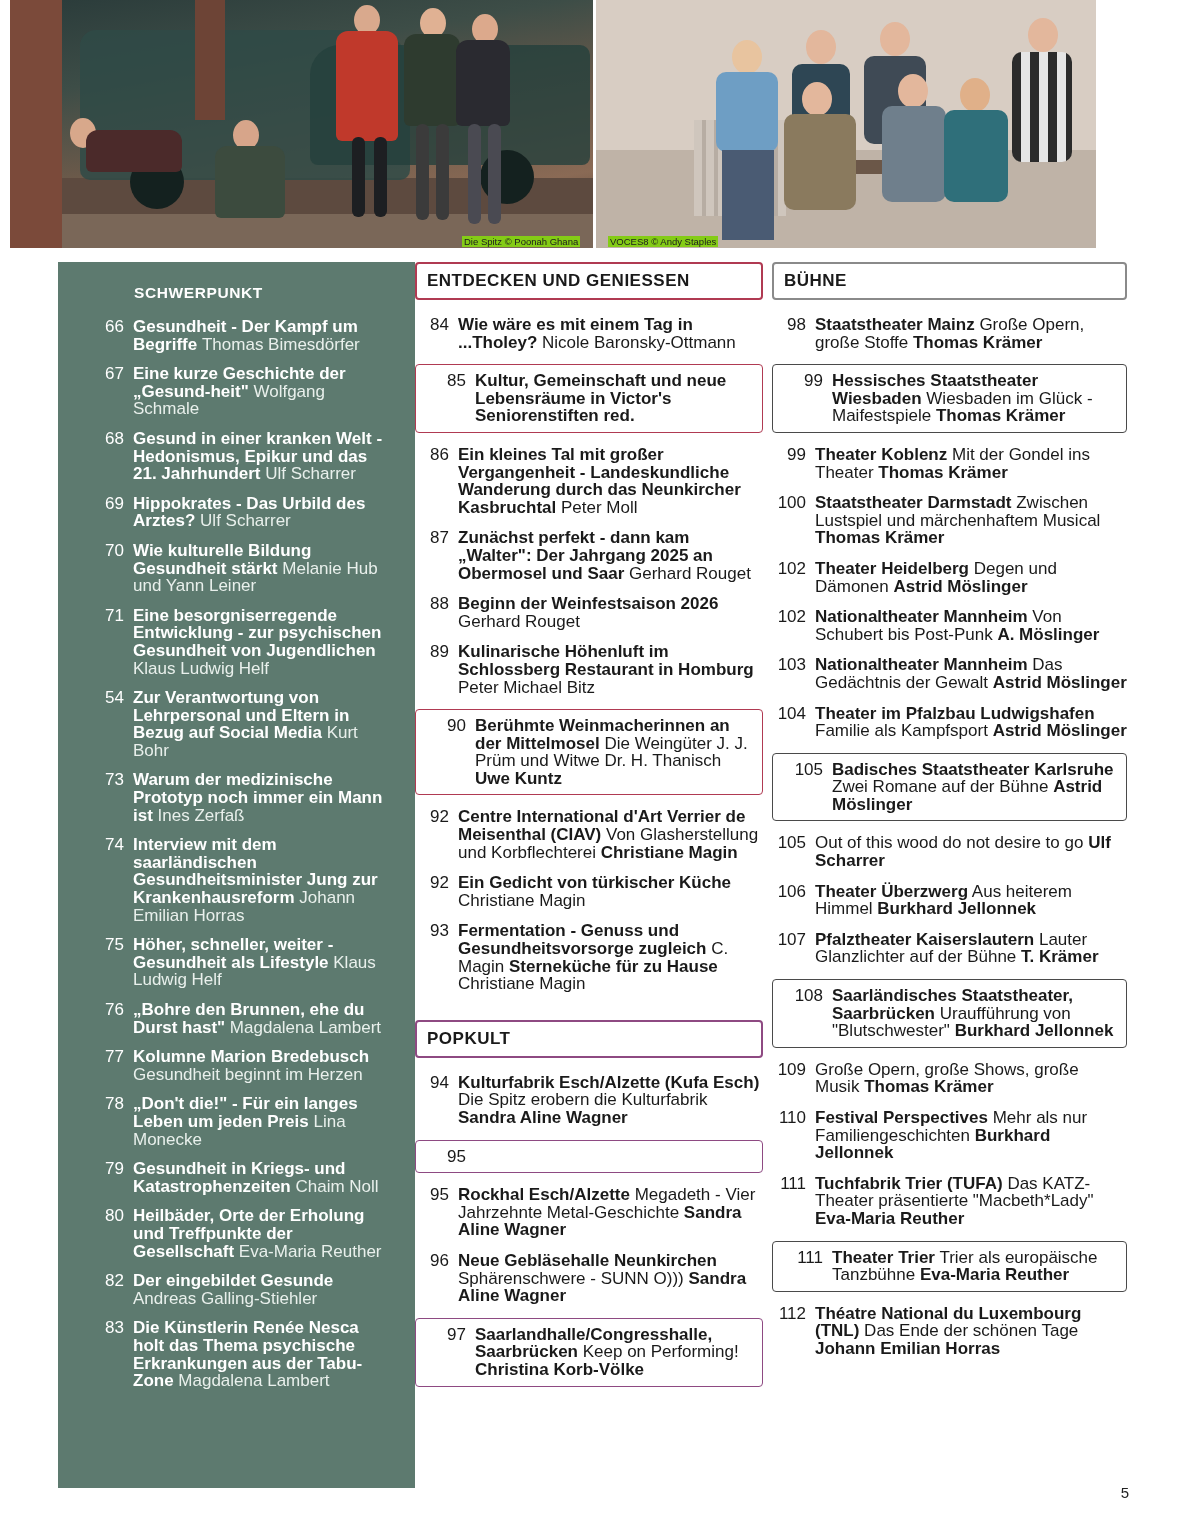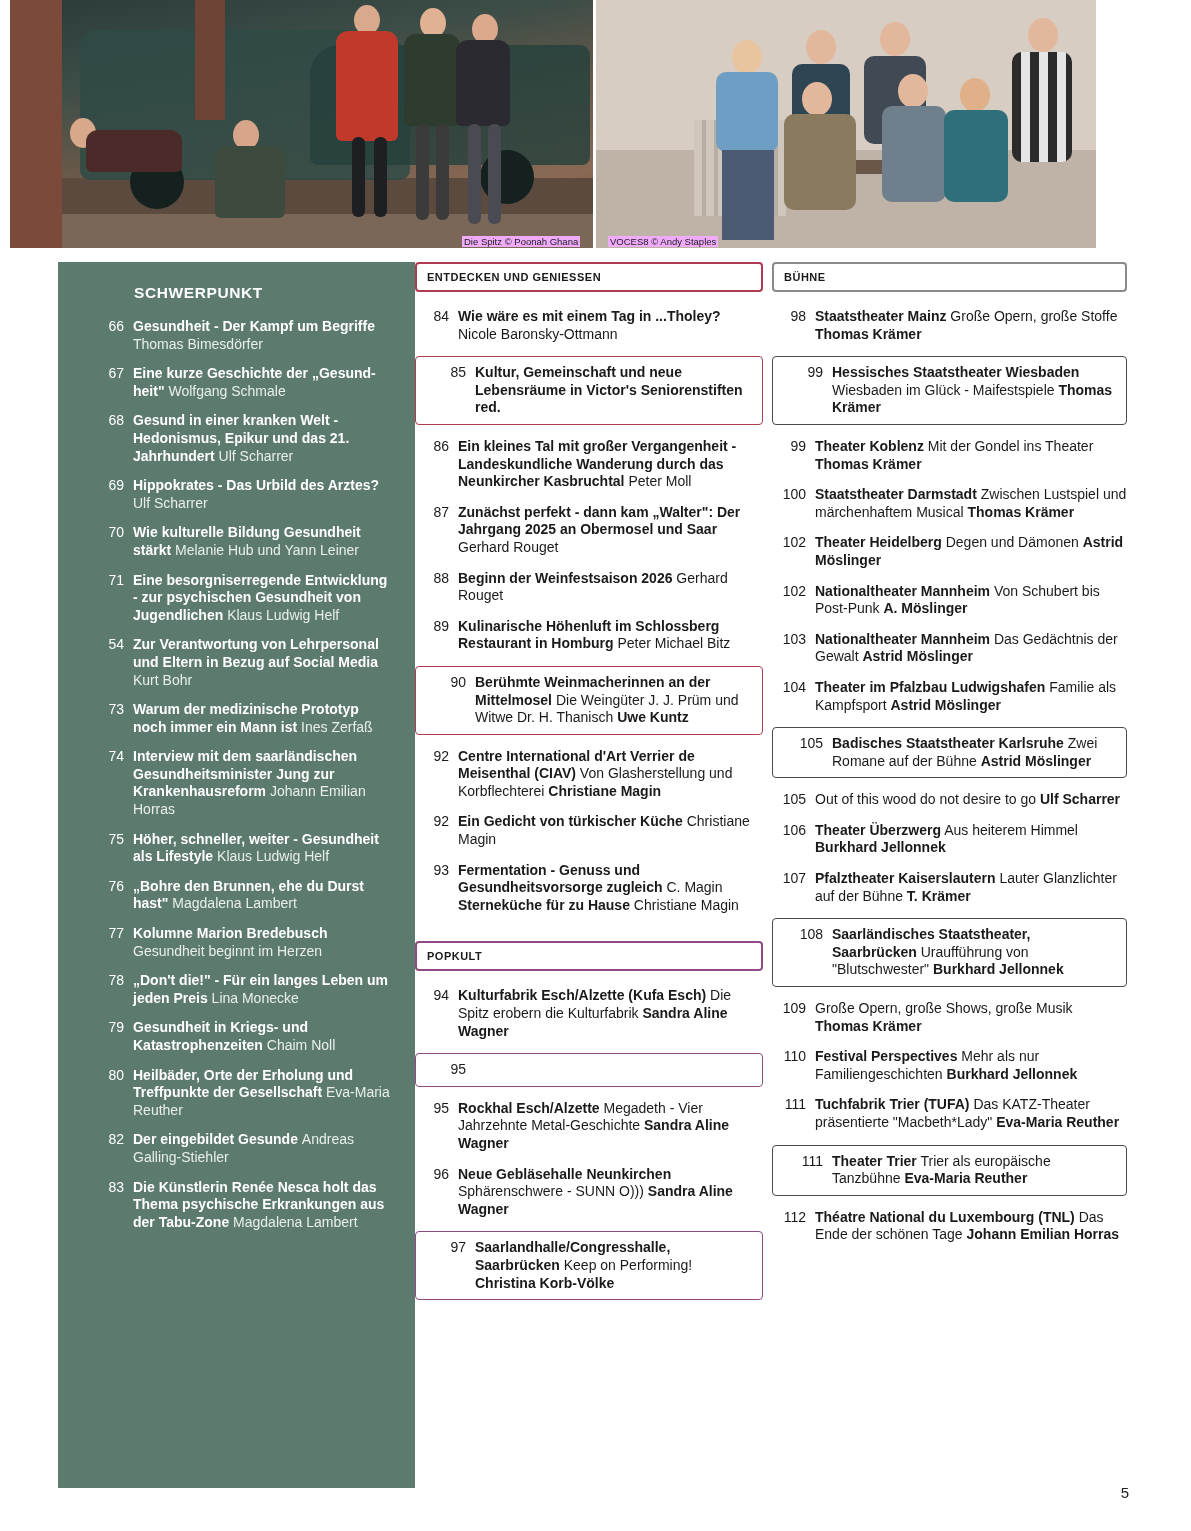--- a/index.html
+++ b/index.html
@@ -24,41 +24,41 @@
 
   
   .rfig{position:absolute;}
   .rfig .rhead{position:absolute;width:30px;height:34px;border-radius:50%;background:#e3b79c;}
   .rfig .rbody{position:absolute;border-radius:10px 10px 4px 4px;}
   .radiator{position:absolute;left:98px;top:120px;width:92px;height:96px;background:repeating-linear-gradient(90deg,#cfc6bd 0 8px,#b7ada3 8px 12px);}
   .rwall{position:absolute;left:0;top:0;width:100%;height:150px;background:#d8cdc3;}
   .rwall2{position:absolute;left:0;top:150px;width:100%;height:98px;background:#bfb3a7;}
   .rtable{position:absolute;left:210px;top:160px;width:120px;height:14px;background:#6b5748;}
 
-  .credit{position:absolute;font-size:9.5px;color:#1c1c1c;background:#f0abfc;padding:0 2px;}
+  .credit{position:absolute;font-size:9.5px;color:#1c1c1c;background:#84cc16;padding:0 2px;}
   .credit.c1{left:452px;top:236px;}
   .credit.c2{left:598px;top:236px;}
 
   
   .cols{position:absolute;left:0;top:262px;width:1191px;}
   .col{position:absolute;top:0;}
   .col1{left:58px;width:357px;background:#5d7a6f;min-height:1226px;padding:0;}
   .col1 .inner{padding:18px 22px 20px 38px;}
   .col2{left:415px;width:348px;}
   .col3{left:772px;width:355px;}
 
   .sechead{font-size:15.5px;letter-spacing:.6px;font-weight:700;}
   .sechead.white{color:#ffffff;padding:4px 0 2px 0;margin-left:38px;}
 
-  .headbox{border:2px solid #b03a52;border-radius:4px;padding:7px 10px;font-size:11px;font-weight:700;letter-spacing:.5px;color:#1a1a1a;}
+  .headbox{border:2px solid #b03a52;border-radius:4px;padding:7px 10px;font-size:17px;font-weight:700;letter-spacing:.5px;color:#1a1a1a;}
   .headbox.purple{border-color:#8e4a82;}
   .headbox.grey{border:2px solid #8a8a8a;}
 
   ul.toc{list-style:none;margin:0;padding:0;}
-  ul.toc li{display:flex;margin-bottom:13px;font-size:14px;line-height:17.6px;}
+  ul.toc li{display:flex;margin-bottom:13px;font-size:17px;line-height:17.6px;}
   ul.toc li .pg{flex:0 0 34px;text-align:right;padding-right:9px;font-weight:400;}
   ul.toc li .tx{flex:1;}
   .b{font-weight:700;}
   .col1 ul.toc li{color:#ffffff;margin-bottom:12px;}
   .col1 ul.toc li .pg{flex:0 0 28px;}
   .col1 .tx{color:#e9f0ec;}
   .col1 .b{color:#ffffff;font-weight:700;}
 
   
   .boxed{border:1.6px solid #b03a52;border-radius:4px;padding:7px 9px 7px 16px;margin-bottom:13px;}

